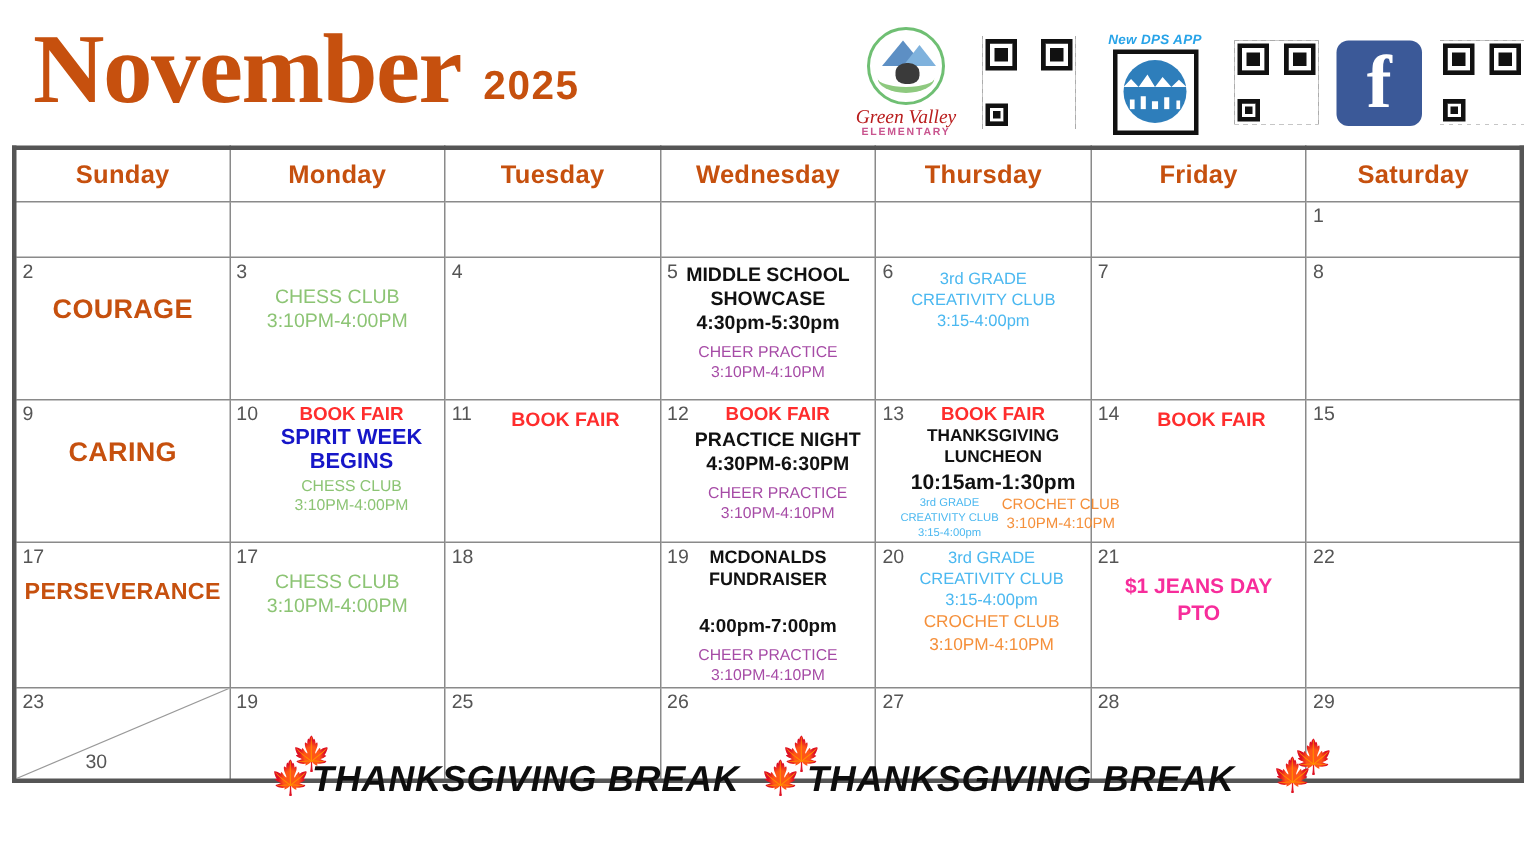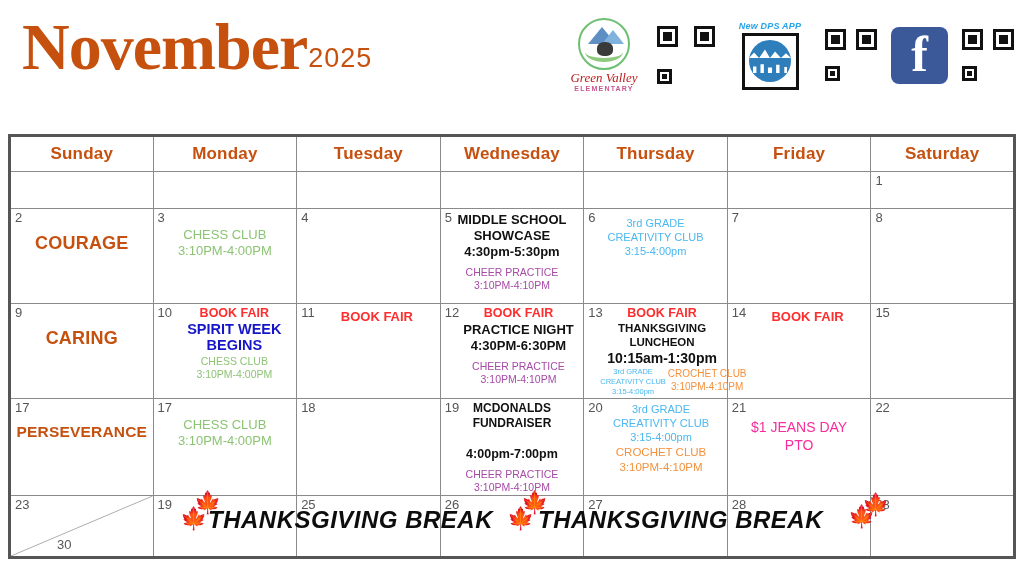--- a/index.html
+++ b/index.html
@@ -7,21 +7,21 @@
     margin: 0; padding: 0;
     width: 1024px; height: 576px;
     background: #ffffff;
     font-family: "Liberation Sans", sans-serif;
     overflow: hidden;
   }
 
   
   #header {
     position: relative;
-    height: 134px;
+    height: 97px;
     width: 1024px;
     display: flex;
     align-items: center;
   }
   #month-title-wrap {
     position: absolute;
     left: 22px; top: 14px;
     display: flex;
     align-items: baseline;
   }
@@ -29,24 +29,24 @@
     font-family: "Liberation Serif", serif;
     font-size: 66px;
     font-weight: 700;
     color: #C6500E;
     letter-spacing: -1px;
     line-height: 1;
   }
   #year-title {
     font-family: "Liberation Sans", sans-serif;
     font-size: 27px;
-    font-weight: 400;
+    font-weight: 700;
     color: #C6500E;
     letter-spacing: 1px;
-    margin-left: 1px;
+    margin-left: 15px;
     position: relative;
     top: -2px;
   }
 
   .logo-strip {
     position: absolute;
     right: 8px; top: 6px;
     height: 98px;
     display: flex;
     align-items: center;
@@ -235,21 +235,21 @@
   .ev-chess { font-size: 13px; color: #8CC474; margin-top: 16px; }
   .ev-chess-sm { font-size: 10.5px; color: #8CC474; margin-top: 2px; }
   .ev-major { font-size: 13px; font-weight: 700; color: #111111; margin-top: 1px; }
   .ev-cheer { font-size: 10.5px; color: #A64BA6; margin-top: 7px; }
   .ev-creativity { font-size: 11px; color: #4BB8F0; margin-top: 6px; }
   .ev-creativity-xs { font-size: 7.5px; color: #4BB8F0; }
   .ev-crochet { font-size: 11.5px; color: #F5903B; }
   .ev-crochet-sm { font-size: 10px; color: #F5903B; }
   .ev-bookfair { font-size: 12.5px; font-weight: 700; color: #FF2D2D; }
   .ev-spirit { font-size: 14.5px; font-weight: 700; color: #1616C8; line-height: 1.05; }
-  .ev-jeans { font-size: 14px; font-weight: 400; color: #F72D9B; margin-top: 18px; line-height: 1.2; }
+  .ev-jeans { font-size: 14px; font-weight: 700; color: #F72D9B; margin-top: 18px; line-height: 1.2; }
   .ev-bookfair-lone { font-size: 13px; font-weight: 700; color: #FF2D2D; margin-top: 3px; }
 
   .split-cell { position: relative; }
   .split-line {
     position: absolute; left: 0; top: 0; width: 100%; height: 100%;
   }
   .daynum2 {
     position: absolute; left: 46px; bottom: 4px;
     font-size: 13px; color: #555555;
   }
@@ -535,21 +535,21 @@
       <td class="day lastrow">
           <span class="daynum">26</span>
         </td>
       <td class="day lastrow">
           <span class="daynum">27</span>
         </td>
       <td class="day lastrow">
           <span class="daynum">28</span>
         </td>
       <td class="day lastrow">
-          <span class="daynum">38</span>
+          <span class="daynum">29</span>
         </td>
     </tr>
   </tbody>
 </table>
 
 <div id="tg-overlay" style="top:502px">
   <span class="leaf leaf-orange" style="left:186px; top:-10px;">🍁</span>
   <span class="leaf leaf-red" style="left:172px; top:6px;">🍁</span>
   <span class="tg-text" style="left:200px; top:4px;">THANKSGIVING  BREAK</span>
   <span class="leaf leaf-orange" style="left:513px; top:-10px;">🍁</span>

